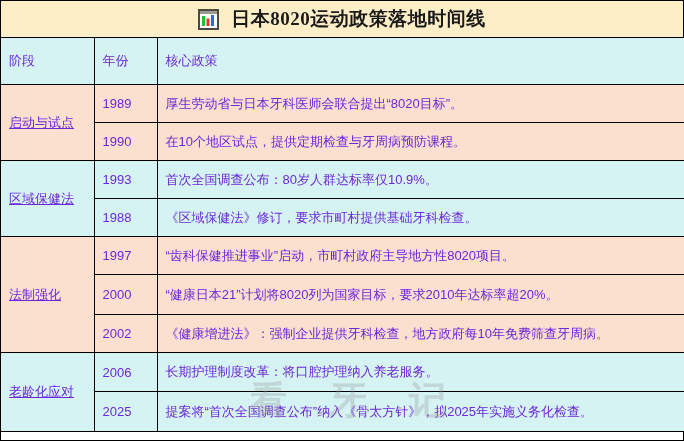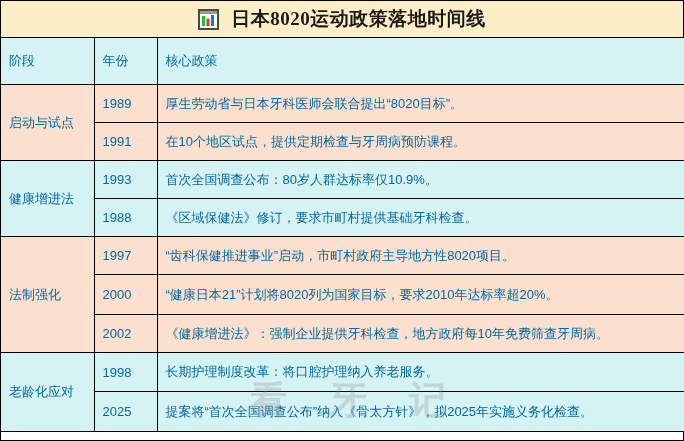--- a/index.html
+++ b/index.html
@@ -60,21 +60,21 @@
     width: 100%;
     table-layout: fixed;
   }
   table.timeline td, table.timeline th {
     border: 1px solid #000000;
     border-top: none;
     border-left: none;
     padding: 0 8px;
     font-family: "Liberation Sans", "DejaVu Sans", sans-serif;
     font-size: 13px;
-    color: #0369a1;
+    color: #6d28d9;
     text-align: left;
     vertical-align: middle;
     font-weight: normal;
     overflow: hidden;
     white-space: nowrap;
   }
   table.timeline td:last-child, table.timeline th:last-child {
     border-right: none;
   }
 
@@ -89,20 +89,21 @@
     border-bottom: 1px solid #000000;
   }
 
   
   .tint-peach { background: #fbe0d0; }
   .tint-aqua  { background: #d4f3f2; }
 
   td.stage-cell {
     text-align: left;
     vertical-align: middle;
+    text-decoration: underline;
   }
   td.year-cell { font-size: 12.5px; }
   td.policy-cell { font-size: 13px; }
 
   .r39 { height: 38px; }
   .r40 { height: 39px; }
   .r41 { height: 40px; }
 
   
   .watermark {
@@ -154,26 +155,26 @@
       </tr>
     </thead>
     <tbody>
 
       <tr class="tint-peach r39">
         <td class="stage-cell" rowspan="2">启动与试点</td>
         <td class="year-cell">1989</td>
         <td class="policy-cell">厚生劳动省与日本牙科医师会联合提出“8020目标”。</td>
       </tr>
       <tr class="tint-peach r39">
-        <td class="year-cell">1991</td>
+        <td class="year-cell">1990</td>
         <td class="policy-cell">在10个地区试点，提供定期检查与牙周病预防课程。</td>
       </tr>
 
       <tr class="tint-aqua r39">
-        <td class="stage-cell" rowspan="2">健康增进法</td>
+        <td class="stage-cell" rowspan="2">区域保健法</td>
         <td class="year-cell">1993</td>
         <td class="policy-cell">首次全国调查公布：80岁人群达标率仅10.9%。</td>
       </tr>
       <tr class="tint-aqua r39">
         <td class="year-cell">1988</td>
         <td class="policy-cell">《区域保健法》修订，要求市町村提供基础牙科检查。</td>
       </tr>
 
       <tr class="tint-peach r39">
         <td class="stage-cell" rowspan="3">法制强化</td>
@@ -184,21 +185,21 @@
         <td class="year-cell">2000</td>
         <td class="policy-cell">“健康日本21”计划将8020列为国家目标，要求2010年达标率超20%。</td>
       </tr>
       <tr class="tint-peach r39">
         <td class="year-cell">2002</td>
         <td class="policy-cell">《健康增进法》：强制企业提供牙科检查，地方政府每10年免费筛查牙周病。</td>
       </tr>
 
       <tr class="tint-aqua r40">
         <td class="stage-cell" rowspan="2">老龄化应对</td>
-        <td class="year-cell">1998</td>
+        <td class="year-cell">2006</td>
         <td class="policy-cell">长期护理制度改革：将口腔护理纳入养老服务。</td>
       </tr>
       <tr class="tint-aqua r41">
         <td class="year-cell">2025</td>
         <td class="policy-cell">提案将“首次全国调查公布”纳入《骨太方针》，拟2025年实施义务化检查。</td>
       </tr>
     </tbody>
   </table>
 
   <div class="watermark">

